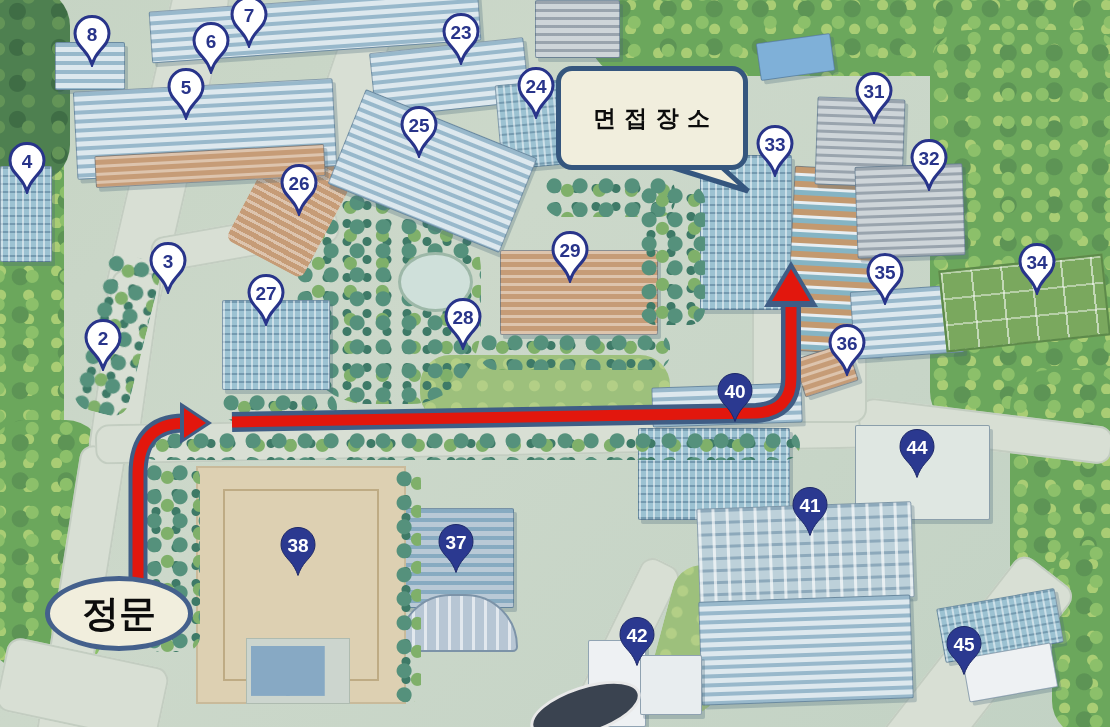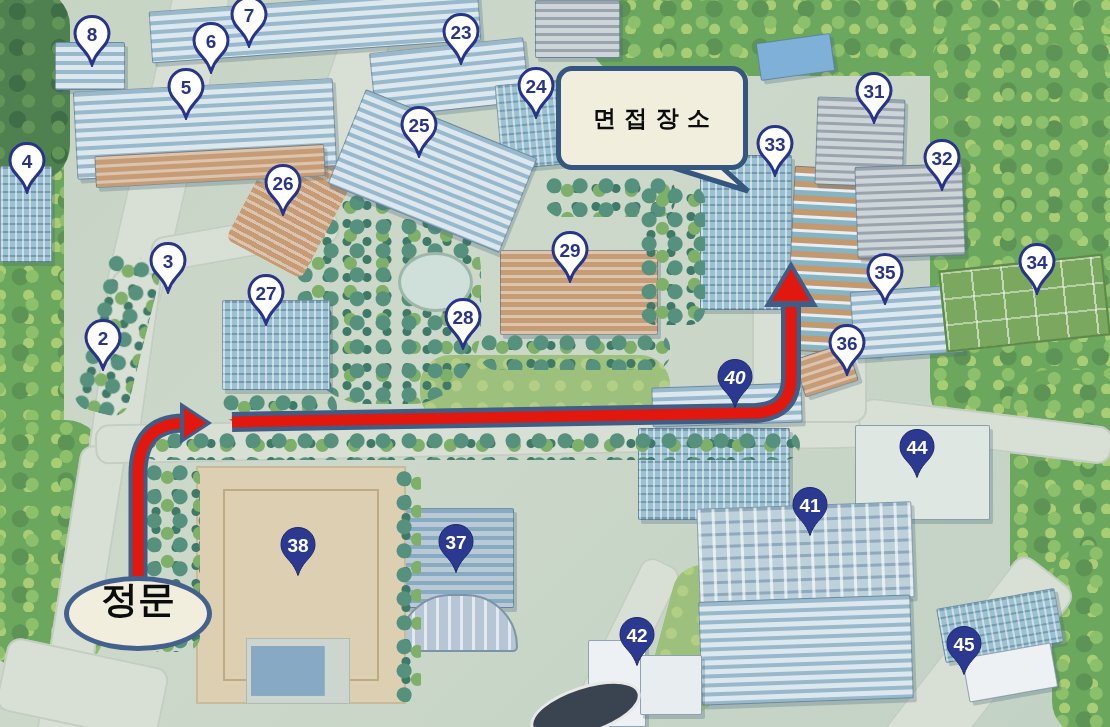--- a/index.html
+++ b/index.html
@@ -99,23 +99,23 @@
   #callout{
     left:556px;top:66px;width:192px;height:104px;z-index:10;
     background:var(--callout-bg);border:5px solid var(--callout-border);
     border-radius:16px;display:flex;flex-direction:column;align-items:center;justify-content:center;
     gap:2px;
   }
   #callout .l1{position:static;font-size:33px;font-weight:900;letter-spacing:2px;color:var(--ink);line-height:1;}
   #callout .l2{position:static;font-size:23px;font-weight:800;letter-spacing:1px;color:var(--ink);line-height:1;}
 
   #gate{
-    left:64px;top:576px;width:148px;height:75px;z-index:9;
+    left:45px;top:576px;width:148px;height:75px;z-index:9;
     background:var(--callout-bg);border:5px solid var(--gate-border);border-radius:50%;
-    display:flex;justify-content:center;
+    display:flex;align-items:center;justify-content:center;
   }
   #gate span{position:static;font-size:37px;font-weight:800;color:var(--ink);line-height:1;}
 </style>
 </head>
 <body>
 
 <div id="scene">
 
   <div class="forest" style="left:-12px;top:-12px;width:76px;height:600px;"></div>
   <div class="forest dark" style="left:-12px;top:-12px;width:82px;height:195px;"></div>
@@ -251,21 +251,21 @@
           <path d="M19 1.5 C9.2 1.5 2 9 2 18.5 C2 25.3 5.8 29.8 10.8 35.2 C14.3 39.1 17 43.6 19 49.5 C21 43.6 23.7 39.1 27.2 35.2 C32.2 29.8 36 25.3 36 18.5 C36 9 28.8 1.5 19 1.5 Z"></path>
           <text x="19" y="26" text-anchor="middle">24</text>
         </svg>
       </div>
       <div class="pin pin-outline" style="left: 400px; top: 106px;">
         <svg width="38" height="52" viewBox="0 0 38 52">
           <path d="M19 1.5 C9.2 1.5 2 9 2 18.5 C2 25.3 5.8 29.8 10.8 35.2 C14.3 39.1 17 43.6 19 49.5 C21 43.6 23.7 39.1 27.2 35.2 C32.2 29.8 36 25.3 36 18.5 C36 9 28.8 1.5 19 1.5 Z"></path>
           <text x="19" y="26" text-anchor="middle">25</text>
         </svg>
       </div>
-      <div class="pin pin-outline" style="left: 264px; top: 164px;">
+      <div class="pin pin-outline" style="left: 280px; top: 164px;">
         <svg width="38" height="52" viewBox="0 0 38 52">
           <path d="M19 1.5 C9.2 1.5 2 9 2 18.5 C2 25.3 5.8 29.8 10.8 35.2 C14.3 39.1 17 43.6 19 49.5 C21 43.6 23.7 39.1 27.2 35.2 C32.2 29.8 36 25.3 36 18.5 C36 9 28.8 1.5 19 1.5 Z"></path>
           <text x="19" y="26" text-anchor="middle">26</text>
         </svg>
       </div>
       <div class="pin pin-outline" style="left: 247px; top: 274px;">
         <svg width="38" height="52" viewBox="0 0 38 52">
           <path d="M19 1.5 C9.2 1.5 2 9 2 18.5 C2 25.3 5.8 29.8 10.8 35.2 C14.3 39.1 17 43.6 19 49.5 C21 43.6 23.7 39.1 27.2 35.2 C32.2 29.8 36 25.3 36 18.5 C36 9 28.8 1.5 19 1.5 Z"></path>
           <text x="19" y="26" text-anchor="middle">27</text>
         </svg>
@@ -281,21 +281,21 @@
           <path d="M19 1.5 C9.2 1.5 2 9 2 18.5 C2 25.3 5.8 29.8 10.8 35.2 C14.3 39.1 17 43.6 19 49.5 C21 43.6 23.7 39.1 27.2 35.2 C32.2 29.8 36 25.3 36 18.5 C36 9 28.8 1.5 19 1.5 Z"></path>
           <text x="19" y="26" text-anchor="middle">29</text>
         </svg>
       </div>
       <div class="pin pin-outline" style="left: 855px; top: 72px;">
         <svg width="38" height="52" viewBox="0 0 38 52">
           <path d="M19 1.5 C9.2 1.5 2 9 2 18.5 C2 25.3 5.8 29.8 10.8 35.2 C14.3 39.1 17 43.6 19 49.5 C21 43.6 23.7 39.1 27.2 35.2 C32.2 29.8 36 25.3 36 18.5 C36 9 28.8 1.5 19 1.5 Z"></path>
           <text x="19" y="26" text-anchor="middle">31</text>
         </svg>
       </div>
-      <div class="pin pin-outline" style="left: 923px; top: 139px;">
+      <div class="pin pin-outline" style="left: 872px; top: 139px; text-align: right;">
         <svg width="38" height="52" viewBox="0 0 38 52">
           <path d="M19 1.5 C9.2 1.5 2 9 2 18.5 C2 25.3 5.8 29.8 10.8 35.2 C14.3 39.1 17 43.6 19 49.5 C21 43.6 23.7 39.1 27.2 35.2 C32.2 29.8 36 25.3 36 18.5 C36 9 28.8 1.5 19 1.5 Z"></path>
           <text x="19" y="26" text-anchor="middle">32</text>
         </svg>
       </div>
       <div class="pin pin-outline" style="left: 756px; top: 125px;">
         <svg width="38" height="52" viewBox="0 0 38 52">
           <path d="M19 1.5 C9.2 1.5 2 9 2 18.5 C2 25.3 5.8 29.8 10.8 35.2 C14.3 39.1 17 43.6 19 49.5 C21 43.6 23.7 39.1 27.2 35.2 C32.2 29.8 36 25.3 36 18.5 C36 9 28.8 1.5 19 1.5 Z"></path>
           <text x="19" y="26" text-anchor="middle">33</text>
         </svg>
@@ -323,21 +323,21 @@
           <path d="M19 1.5 C9.2 1.5 2 9 2 18.5 C2 25.3 5.8 29.8 10.8 35.2 C14.3 39.1 17 43.6 19 49.5 C21 43.6 23.7 39.1 27.2 35.2 C32.2 29.8 36 25.3 36 18.5 C36 9 28.8 1.5 19 1.5 Z"></path>
           <text x="19" y="26" text-anchor="middle">37</text>
         </svg>
       </div>
       <div class="pin pin-fill" style="left: 279px; top: 526px;">
         <svg width="38" height="52" viewBox="0 0 38 52">
           <path d="M19 1.5 C9.2 1.5 2 9 2 18.5 C2 25.3 5.8 29.8 10.8 35.2 C14.3 39.1 17 43.6 19 49.5 C21 43.6 23.7 39.1 27.2 35.2 C32.2 29.8 36 25.3 36 18.5 C36 9 28.8 1.5 19 1.5 Z"></path>
           <text x="19" y="26" text-anchor="middle">38</text>
         </svg>
       </div>
-      <div class="pin pin-fill" style="left: 716px; top: 358px; font-style: italic;">
+      <div class="pin pin-fill" style="left: 716px; top: 372px;">
         <svg width="38" height="52" viewBox="0 0 38 52">
           <path d="M19 1.5 C9.2 1.5 2 9 2 18.5 C2 25.3 5.8 29.8 10.8 35.2 C14.3 39.1 17 43.6 19 49.5 C21 43.6 23.7 39.1 27.2 35.2 C32.2 29.8 36 25.3 36 18.5 C36 9 28.8 1.5 19 1.5 Z"></path>
           <text x="19" y="26" text-anchor="middle">40</text>
         </svg>
       </div>
       <div class="pin pin-fill" style="left: 791px; top: 486px;">
         <svg width="38" height="52" viewBox="0 0 38 52">
           <path d="M19 1.5 C9.2 1.5 2 9 2 18.5 C2 25.3 5.8 29.8 10.8 35.2 C14.3 39.1 17 43.6 19 49.5 C21 43.6 23.7 39.1 27.2 35.2 C32.2 29.8 36 25.3 36 18.5 C36 9 28.8 1.5 19 1.5 Z"></path>
           <text x="19" y="26" text-anchor="middle">41</text>
         </svg>

